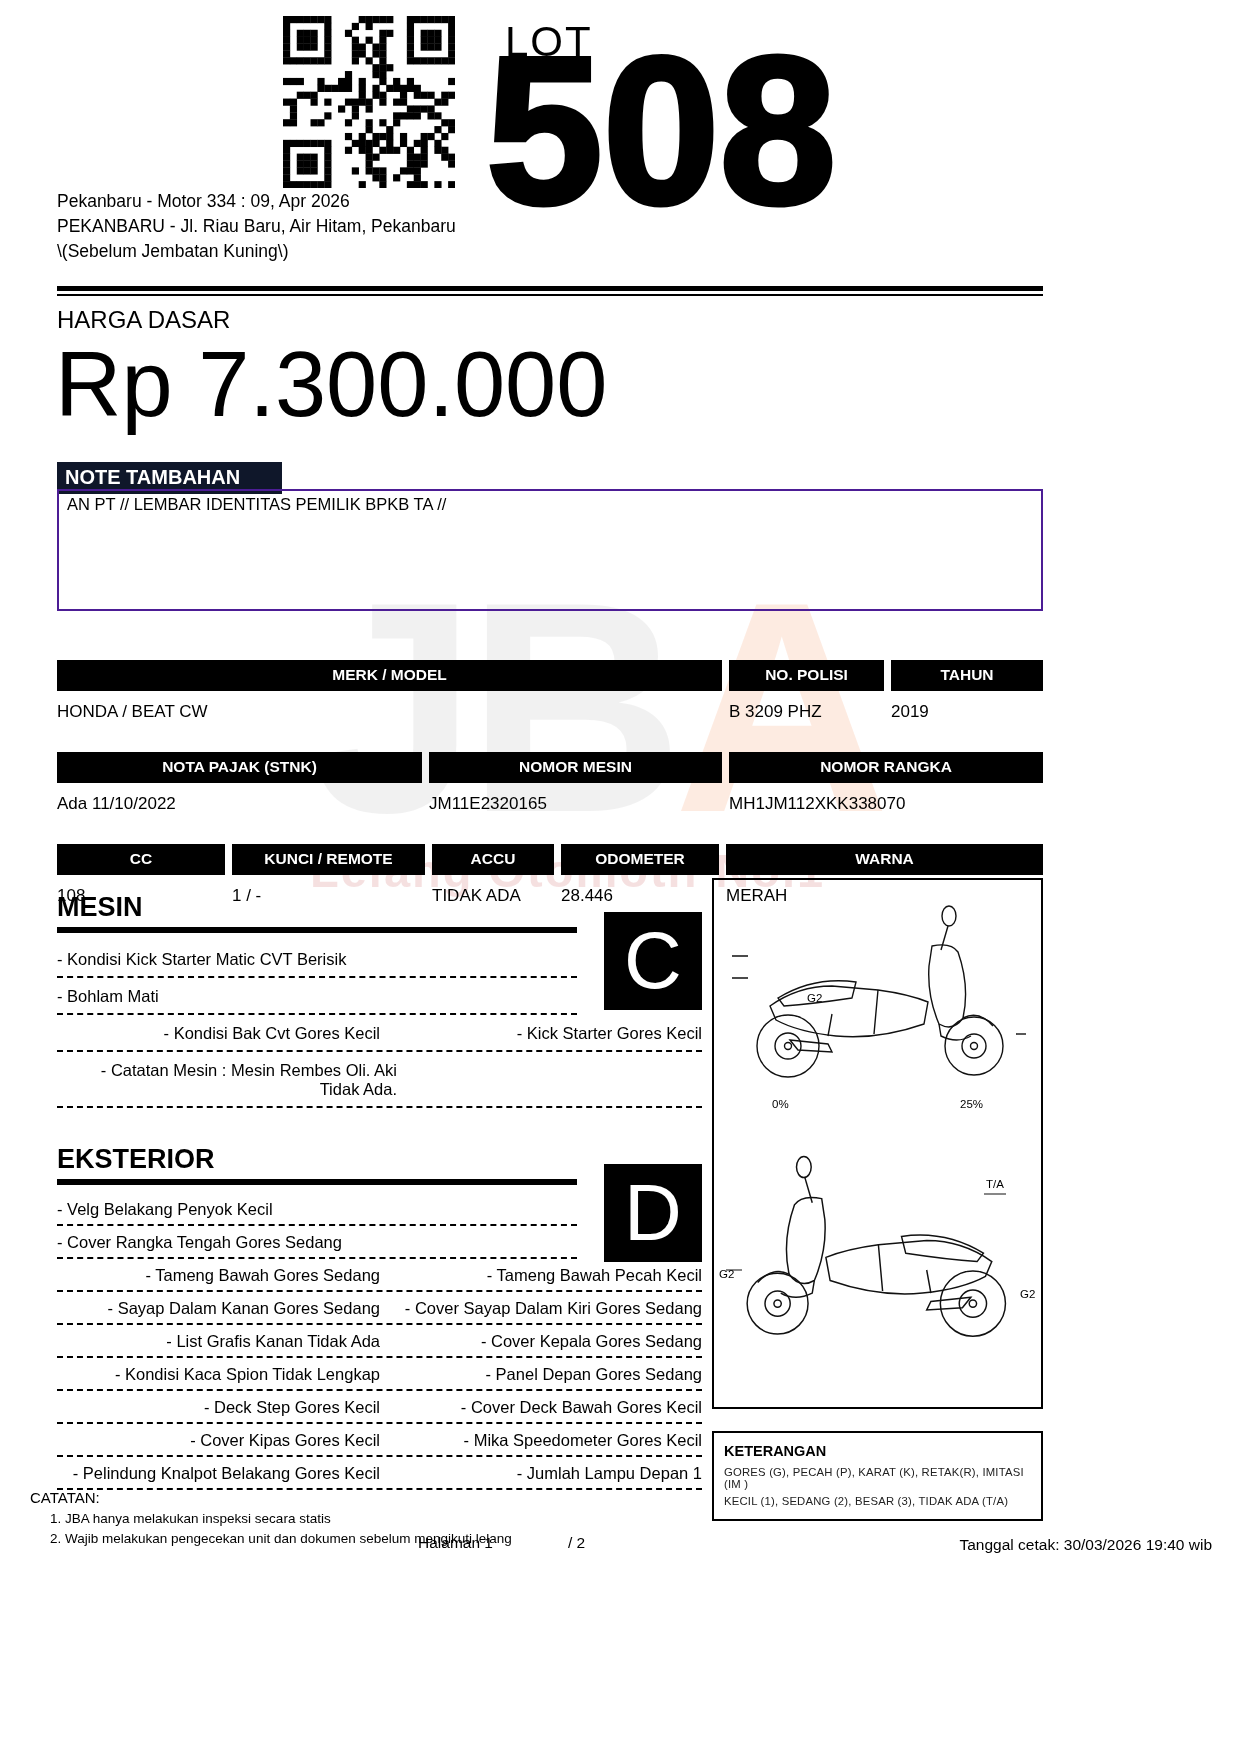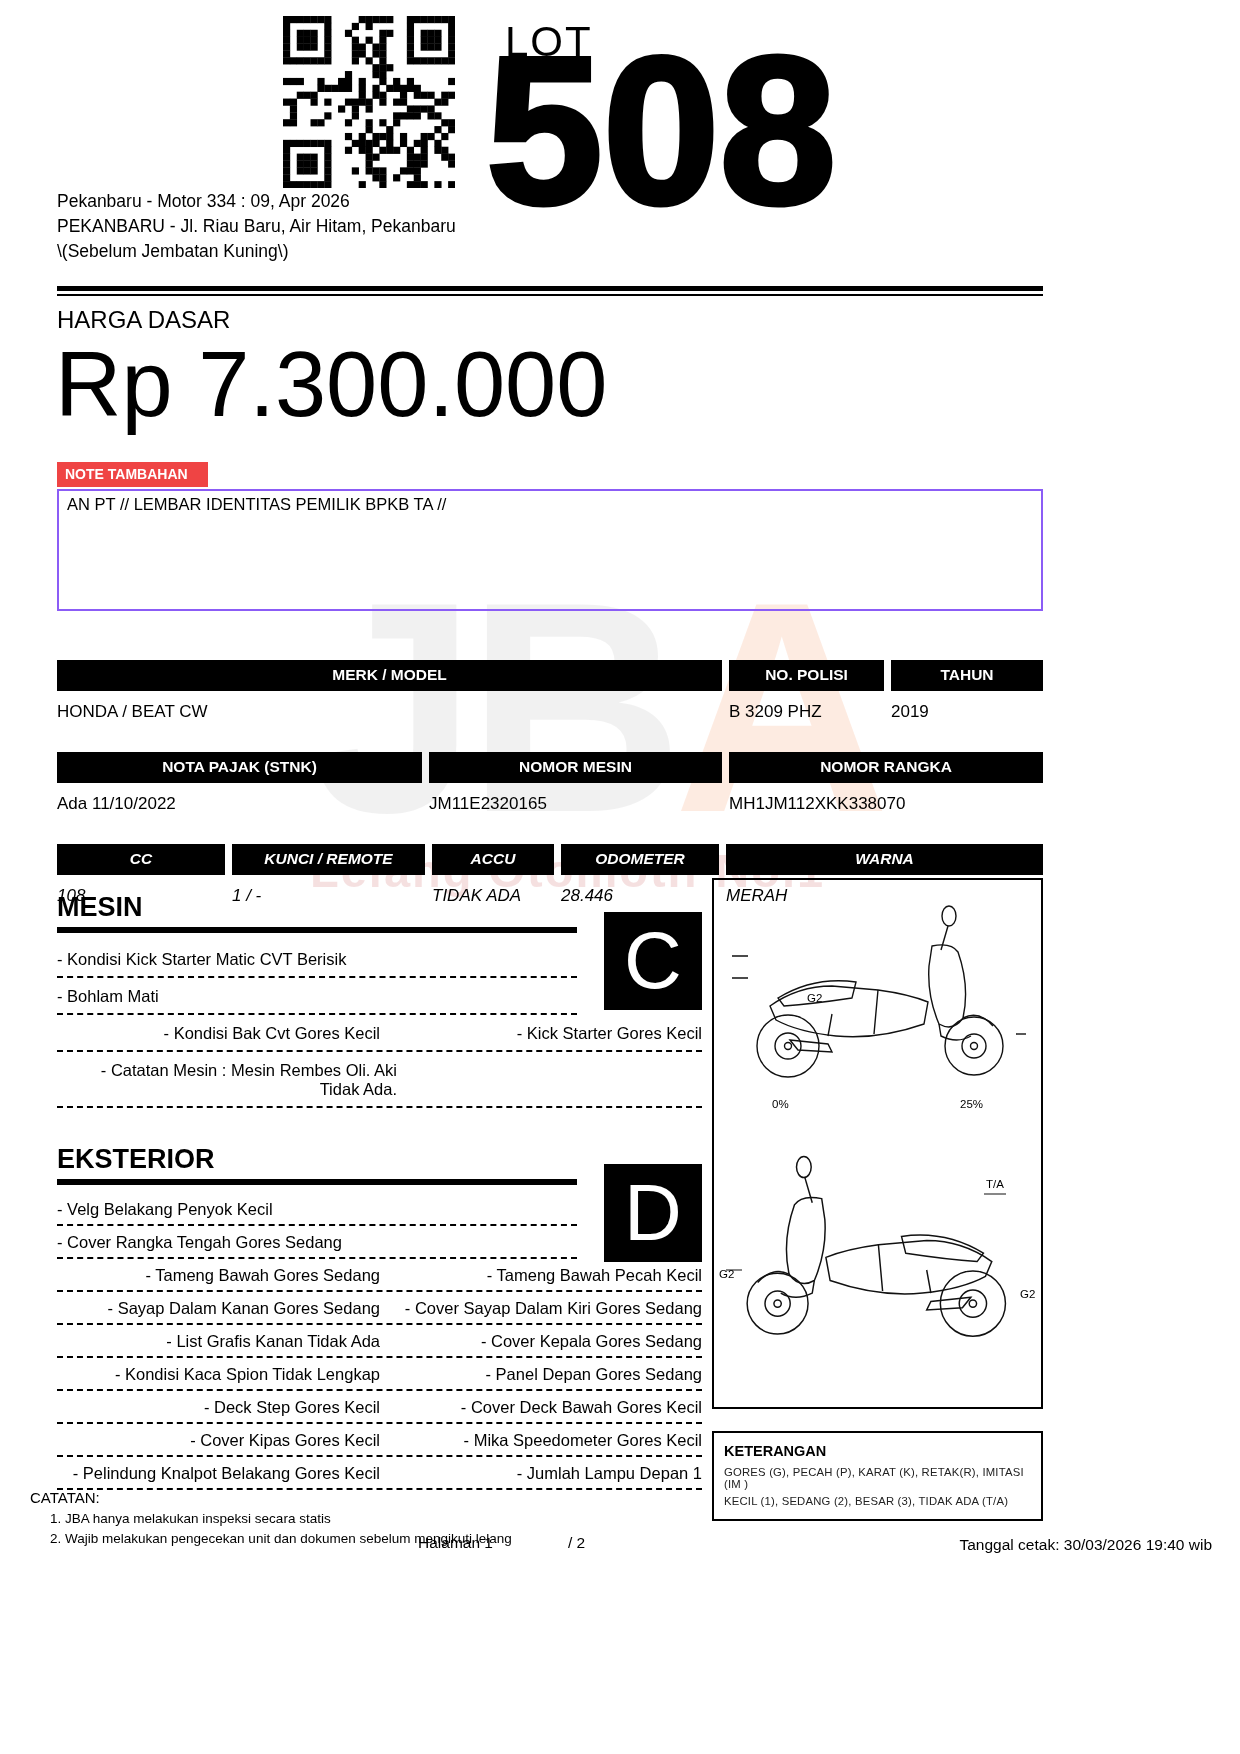--- a/index.html
+++ b/index.html
@@ -16,29 +16,29 @@
   .qr{position:absolute;left:283px;top:16px;width:172px;height:172px;}
   .lot-label{position:absolute;left:505px;top:18px;font-size:42px;letter-spacing:2px;}
   .lot-number{position:absolute;left:486px;top:26px;font-size:210px;font-weight:700;line-height:1;-webkit-text-stroke:5px #000;}
   .addr{position:absolute;left:57px;top:189px;font-size:17.5px;line-height:1.42;}
 
   .double-rule{position:absolute;left:57px;top:286px;width:986px;height:3px;border-top:5px solid #000;border-bottom:2px solid #000;}
 
   .harga-label{position:absolute;left:57px;top:306px;font-size:24px;}
   .price{position:absolute;left:55px;top:332px;font-size:92px;font-weight:400;line-height:1.15;}
 
-  .note-label{position:absolute;left:57px;top:462px;background:#ef4444;color:#fff;font-weight:700;font-size:14px;padding:4px 20px 5px 8px;}
-  .note-box{position:absolute;left:57px;top:489px;width:966px;height:110px;border:2px solid #8b5cf6;padding:4px 8px;font-size:16.5px;}
+  .note-label{position:absolute;left:57px;top:462px;background:#0f172a;color:#fff;font-weight:700;font-size:20px;padding:4px 42px 5px 8px;}
+  .note-box{position:absolute;left:57px;top:489px;width:966px;height:110px;border:2px solid #4c1d95;padding:4px 8px;font-size:16.5px;}
 
   
   .spec{position:absolute;left:57px;top:660px;width:986px;}
   .grid{display:grid;gap:7px;}
   .g1{grid-template-columns:665px 155px 1fr;}
   .g2{grid-template-columns:365px 293px 1fr;}
-  .g3{grid-template-columns:168px 193px 122px 158px 1fr;font-style:italic;}
+  .g3{grid-template-columns:168px 193px 122px 158px 1fr;}
   .grid.head > div{background:#000;color:#fff;font-weight:700;font-size:15.5px;text-align:center;padding:6px 0 7px;}
   .grid.vals > div{text-align:left;font-size:17px;padding:11px 0 30px;}
 
   
   .main{position:absolute;left:57px;top:878px;width:986px;display:flex;gap:10px;}
   .left-col{width:645px;flex:none;}
   .right-col{width:331px;flex:none;}
 
   .section{position:relative;}
   .section.eks{margin-top:22px;}

